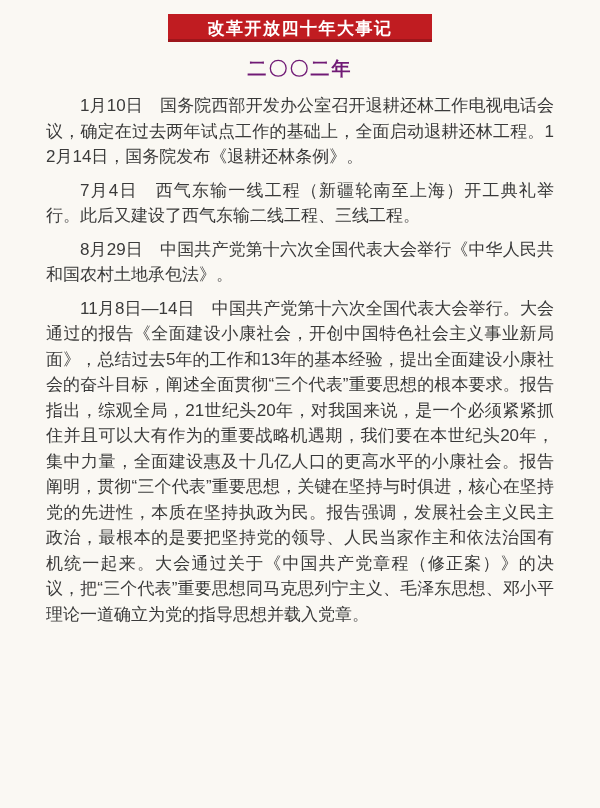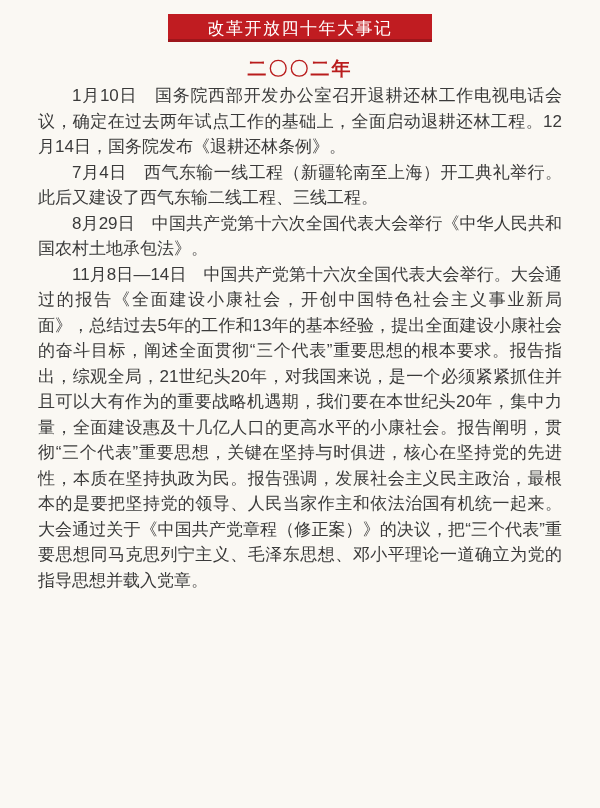--- a/index.html
+++ b/index.html
@@ -26,34 +26,34 @@
     margin: 0 auto;
     background: #c01c21;
     box-shadow: inset 0 -3px 0 rgba(0,0,0,0.18);
     display: flex;
     align-items: center;
     justify-content: center;
   }
   .banner-title {
     color: #ffffff;
     font-size: 17px;
-    font-weight: normal;
+    font-weight: bold;
     letter-spacing: 1.5px;
     line-height: 1;
   }
   .year-heading {
-    margin: 14px 0 1px 0;
+    margin: 14px 0 11px 0;
     text-align: center;
-    color: #b91c1c;
+    color: #701a75;
     font-size: 19px;
     font-weight: bold;
     letter-spacing: 2px;
   }
   .content p {
-    margin: 0;
+    margin: 8px;
     color: #3a3a3a;
     font-size: 17px;
     line-height: 25.5px;
     text-align: justify;
     text-indent: 2em;
     word-break: break-all;
   }
 </style>
 </head>
 <body>

